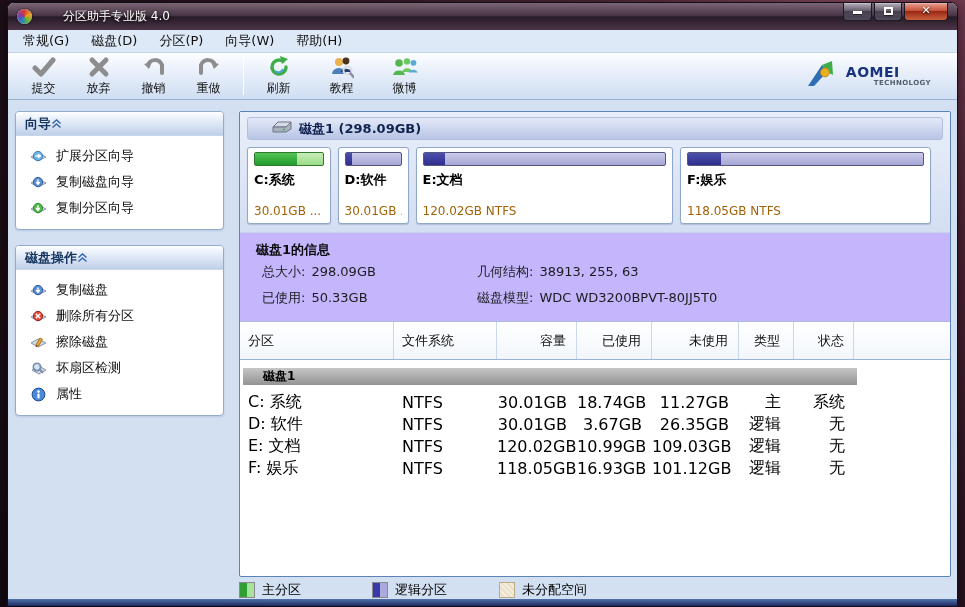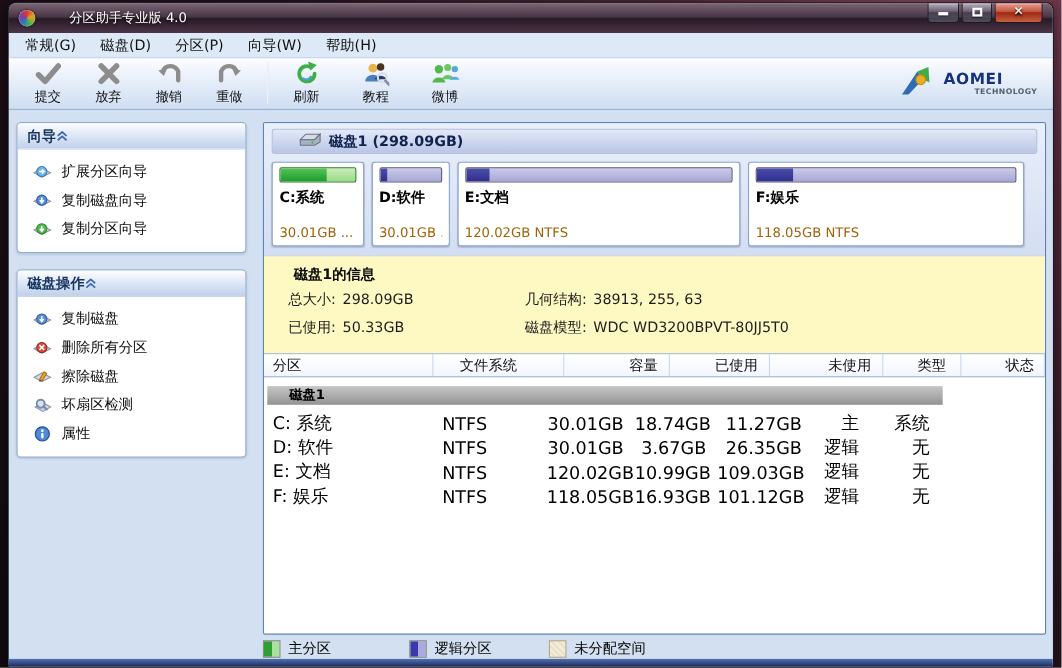--- a/index.html
+++ b/index.html
@@ -38,21 +38,21 @@
 
   .toolbar { height:47px; background:linear-gradient(to bottom,#fcfdff,#e2ebf8 55%,#cfdef2);
     border-bottom:1px solid #9bb2d2; display:flex; align-items:center; padding-left:8px; position:relative; }
   .tbtn { width:55px; height:44px; display:flex; flex-direction:column; align-items:center; justify-content:center;
     cursor:pointer; border-radius:3px; }
   .tbtn .ticon { height:24px; display:flex; align-items:center; justify-content:center; }
   .tbtn .tlabel { font-size:12px; color:#101010; margin-top:1px; }
   .tsep { width:1px; height:38px; background:#b4c5dc; border-right:1px solid #fff; margin:0 7px; }
   .tgap { width:8px; }
 
-  .brand { position:absolute; right:14px; top:6px; display:flex; align-items:center; cursor:default; }
+  .brand { position:absolute; right:26px; top:6px; display:flex; align-items:center; cursor:default; }
   .brand-text { margin-left:6px; }
   .brand-name { font-size:14px; font-weight:bold; color:#17337e; letter-spacing:.5px; line-height:13px; }
   .brand-sub { font-size:7px; font-weight:bold; color:#55606e; letter-spacing:.4px;margin-left:28px; }
 
   
   .content { position:relative; height:506px; background:#d3e0f2; }
 
   
   .sidebar { position:absolute; left:7px; top:11px; width:209px; }
   .side-panel { background:#fff; border:1px solid #93abcd; border-radius:4px; overflow:hidden; margin-bottom:15px;
@@ -78,31 +78,31 @@
     min-width:60px; cursor:pointer; box-shadow:0 1px 1px rgba(60,90,140,.25); flex:0 0 auto; }
   .pbar { height:14px; border-radius:2px; position:relative; overflow:hidden; }
   .pbar.primary { border:1px solid #2f7a2f; background:linear-gradient(to bottom,#c9ecb9,#9adc86); }
   .pbar.primary .pfill { background:linear-gradient(to bottom,#55c455,#1f9b2d); }
   .pbar.logical { border:1px solid #56567e; background:linear-gradient(to bottom,#cacae9,#a7a7d6); }
   .pbar.logical .pfill { background:linear-gradient(to bottom,#4d4daa,#2f2f8e); }
   .pfill { position:absolute; left:0; top:0; bottom:0; }
   .pname { font-size:13px; font-weight:bold; color:#000; margin-top:5px; white-space:nowrap; overflow:hidden; }
   .psize { font-size:12px; color:#a16207; white-space:nowrap; overflow:hidden;margin-top:15px; }
 
-  .info-sec { background:#fef9c3; border-top:1px solid #c5d3ea; border-bottom:1px solid #a9bedc;
-    padding:8px 12px 14px 27px; height:90px; position:relative; }
+  .info-sec { background:#c4b5fd; border-top:1px solid #c5d3ea; border-bottom:1px solid #a9bedc;
+    padding:8px 12px 14px 16px; height:90px; position:relative; }
   .info-title { font-size:13px; font-weight:bold; color:#0c0c0c; }
   .info-col-l { position:absolute; left:22px; top:30px; }
   .info-col-r { position:absolute; left:237px; top:30px; }
   .info-field { font-size:13px; color:#1c1c1c; margin-bottom:8px; white-space:nowrap; }
   .info-field .ival { margin-left:6px; font-family:"DejaVu Sans","Liberation Sans",sans-serif; }
 
   
   .ptable { background:#fff; }
-  .thead { display:flex; height:21px; border-bottom:1px solid #9ab4d4; background:linear-gradient(to bottom,#ffffff,#f2f6fc); align-items:center;justify-content:space-between; }
+  .thead { display:flex; height:38px; border-bottom:1px solid #9ab4d4; background:linear-gradient(to bottom,#ffffff,#f2f6fc); align-items:center; }
   .th { font-size:13px; color:#101010; border-right:1px solid #c9d9ec; height:100%; display:flex; align-items:center; }
   .trow { display:flex; height:22px; align-items:center; cursor:pointer; }
   .td { font-size:16px; color:#000000; white-space:nowrap; overflow:hidden; }
   .c0 { width:154px; padding-left:8px; justify-content:flex-start; text-align:left; }
   .c1 { width:103px; padding-left:8px; justify-content:flex-start; text-align:left; }
   .c2 { width:80px;  padding-right:10px; justify-content:flex-end; text-align:right; }
   .c3 { width:75px;  padding-right:10px; justify-content:flex-end; text-align:right; }
   .c4 { width:87px;  padding-right:10px; justify-content:flex-end; text-align:right; }
   .c5 { width:55px;  padding-right:13px; justify-content:flex-end; text-align:right; }
   .c6 { width:60px;  padding-right:9px;  justify-content:flex-end; text-align:right; }

